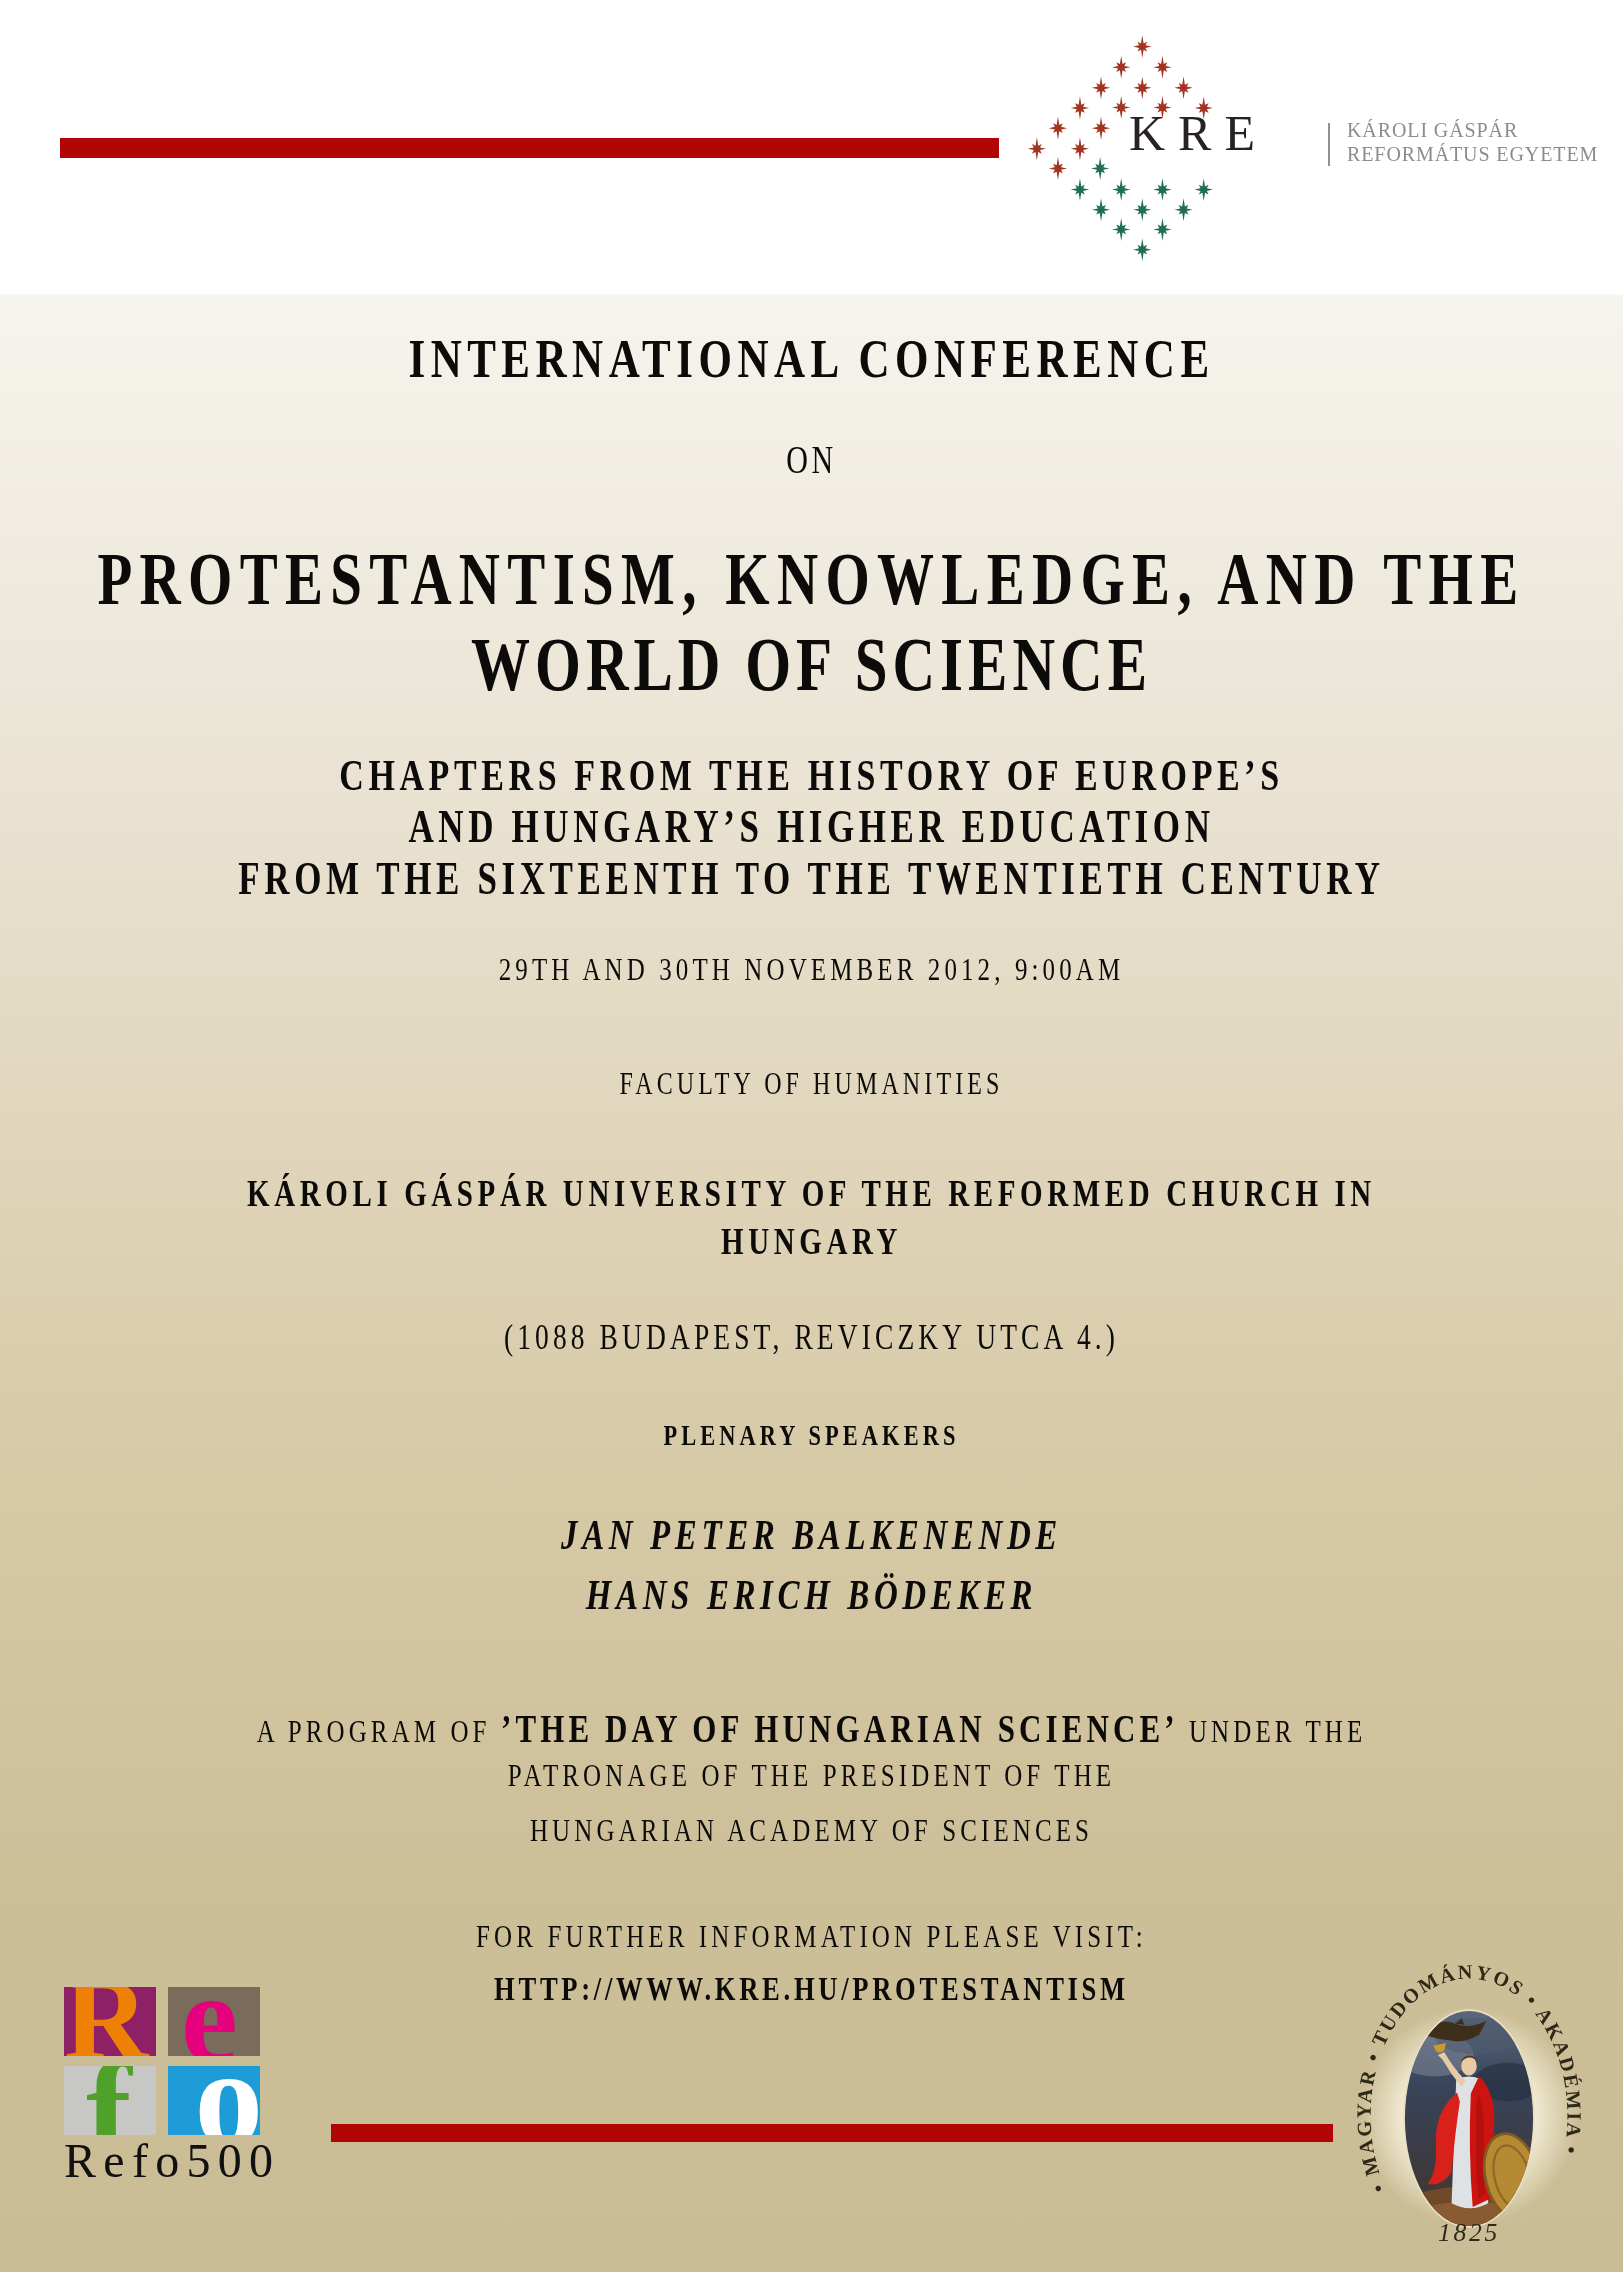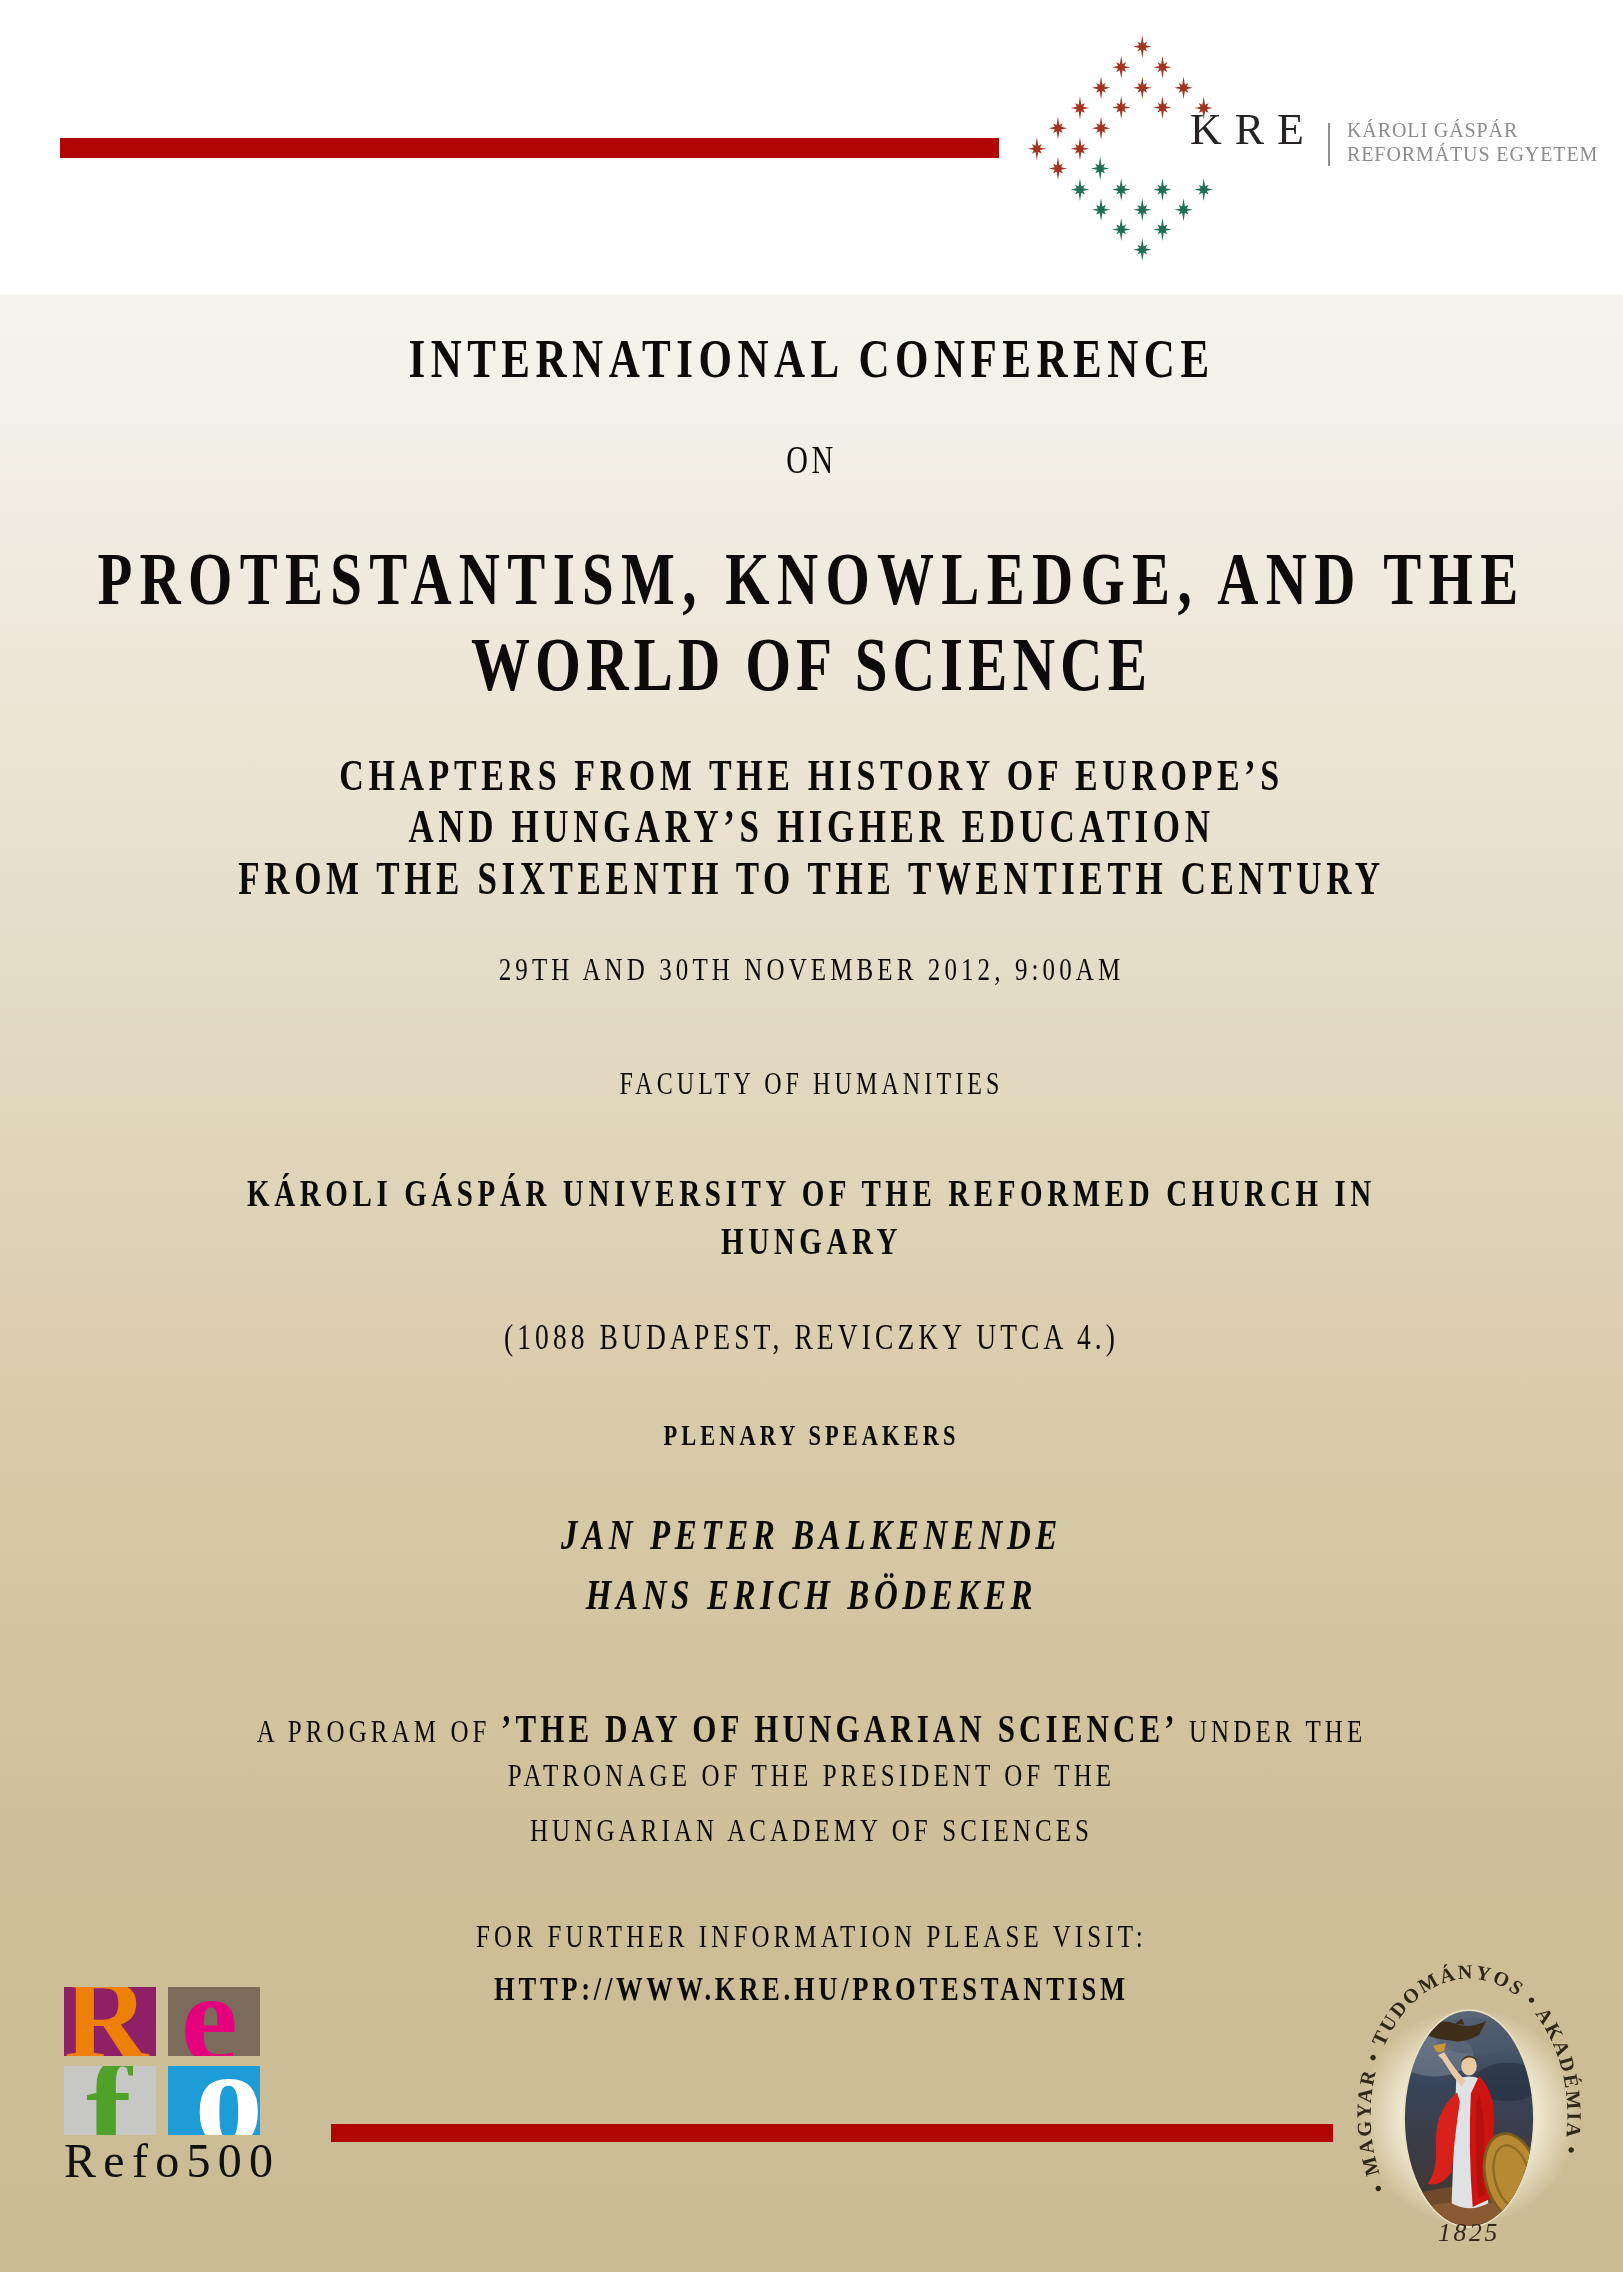--- a/index.html
+++ b/index.html
@@ -21,22 +21,22 @@
     position:absolute;left:0;width:100%;
     text-align:center;line-height:1;color:#0c0b09;
     transform:scaleY(1.3);transform-origin:50% 0;
     white-space:nowrap;
   }
   .b{font-weight:bold;}
   .i{font-style:italic;}
   
   #kre-stars{position:absolute;left:1008px;top:18.3px;}
   #kre-word{
-    position:absolute;left:1190px;top:108px;
-    font-size:44px;line-height:1;letter-spacing:13px;
+    position:absolute;left:1129px;top:108px;
+    font-size:50px;line-height:1;letter-spacing:13px;
     color:#272324;
   }
   #kre-divider{position:absolute;left:1328px;top:123px;width:2.3px;height:43px;background:#909090;}
   .kre-org{
     position:absolute;left:1347px;line-height:1;
     font-size:20px;color:#8c8c8c;letter-spacing:0.9px;white-space:nowrap;
   }
   
   .refo-sq{position:absolute;width:92px;height:69px;overflow:hidden;}
   .refo-letter{position:absolute;line-height:1;font-weight:bold;}

